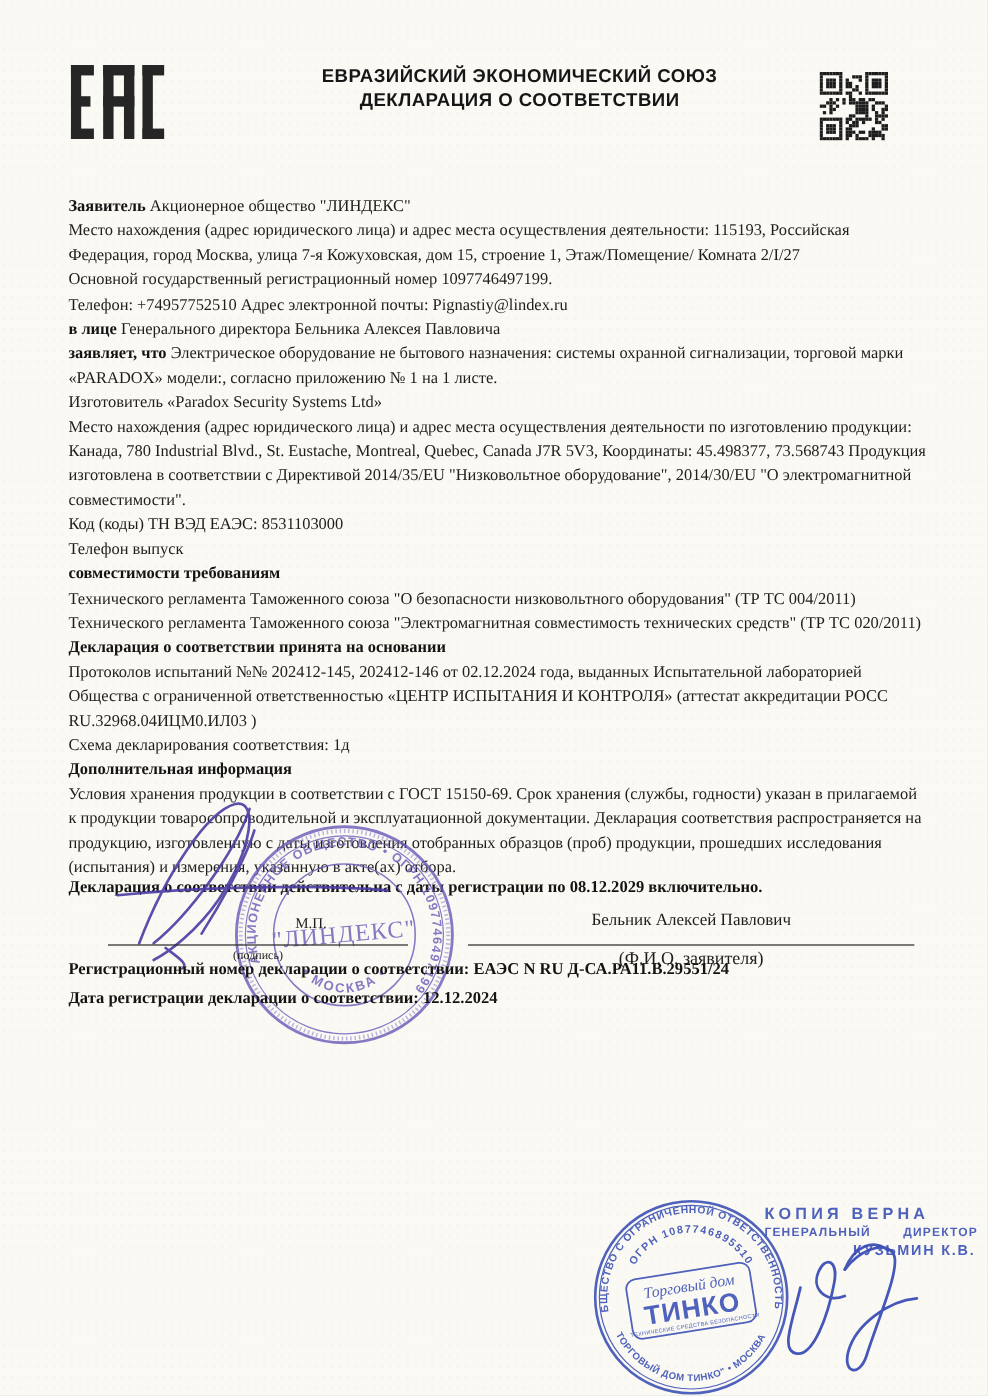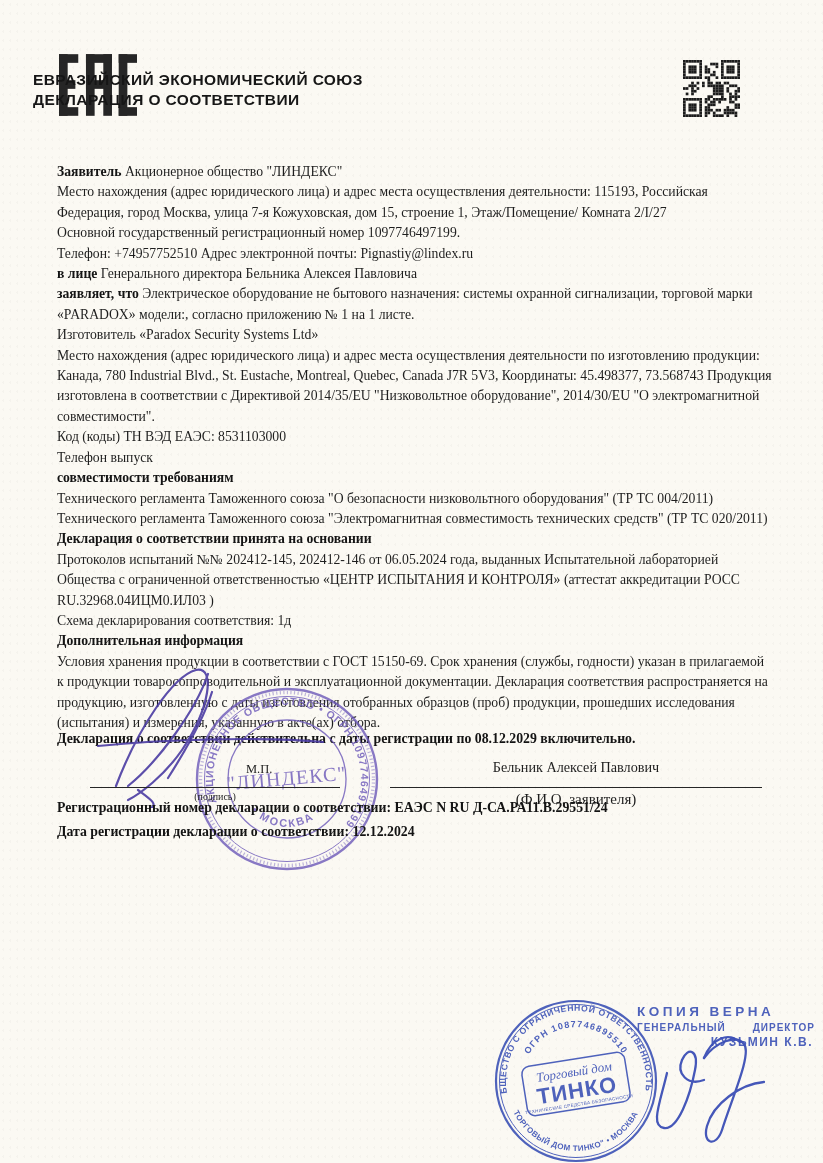--- a/index.html
+++ b/index.html
@@ -2,23 +2,23 @@
 <html><head>
 <meta charset="utf-8">
 <style>
   html,body{margin:0;padding:0;background:#e8e6e0;}
   .page{position:relative;width:823px;height:1163px;overflow:hidden;
         background:radial-gradient(rgba(0,0,0,.022) 1px, transparent 1px) 0 0/7px 9px, var(--paper,#fbf9f3);
         font-family:"Liberation Serif",serif;color:var(--ink,#1e1e1e);}
   .abs{position:absolute;}
 
   
-  #title{left:33px;top:54px;width:780px;text-align:left;
+  #title{left:43px;top:54px;width:780px;text-align:center;
          font-family:"Liberation Sans",sans-serif;font-weight:bold;
-         font-size:15.5px;line-height:19.5px;letter-spacing:.4px;color:#161616;margin-top:16px;}
+         font-size:15.5px;line-height:19.5px;letter-spacing:.4px;color:#161616;}
   #eac-logo{left:59px;top:53px;}
   #qr{left:683px;top:60px;}
 
   
   #body-text{left:57px;top:162px;width:717px;font-size:13.7px;line-height:20.4px;}
   #body-text p{margin:0;}
   #body-text b{font-weight:bold;color:#141414;}
 
   .bold-line{font-size:13.8px;font-weight:bold;color:#141414;}
   #validity{left:57px;top:731px;width:717px;}
@@ -305,21 +305,21 @@
       <p><b>в лице </b>Генерального директора Бельника Алексея Павловича</p>
       <p><b>заявляет, что </b>Электрическое оборудование не бытового назначения: системы охранной сигнализации, торговой марки «PARADOX» модели:, согласно приложению № 1 на 1 листе.</p>
       <p>Изготовитель «Paradox Security Systems Ltd»</p>
       <p>Место нахождения (адрес юридического лица) и адрес места осуществления деятельности по изготовлению продукции: Канада, 780 Industrial Blvd., St. Eustache, Montreal, Quebec, Canada J7R 5V3, Координаты: 45.498377, 73.568743 Продукция изготовлена в соответствии с Директивой 2014/35/EU "Низковольтное оборудование", 2014/30/EU "О электромагнитной совместимости".</p>
       <p>Код (коды) ТН ВЭД ЕАЭС: 8531103000</p>
       <p>Телефон выпуск</p>
       <p><b>совместимости требованиям</b></p>
       <p>Технического регламента Таможенного союза "О безопасности низковольтного оборудования" (ТР ТС 004/2011)</p>
       <p>Технического регламента Таможенного союза "Электромагнитная совместимость технических средств" (ТР ТС 020/2011)</p>
       <p><b>Декларация о соответствии принята на основании</b></p>
-      <p>Протоколов испытаний №№ 202412-145, 202412-146 от 06.05.2024 года, выданных Испытательной лабораторией Общества с ограниченной ответственностью «ЦЕНТР ИСПЫТАНИЯ И КОНТРОЛЯ» (аттестат аккредитации РОСС RU.32968.04ИЦМ0.ИЛ03 )</p>
+      <p>Протоколов испытаний №№ 202412-145, 202412-146 от 02.12.2024 года, выданных Испытательной лабораторией Общества с ограниченной ответственностью «ЦЕНТР ИСПЫТАНИЯ И КОНТРОЛЯ» (аттестат аккредитации РОСС RU.32968.04ИЦМ0.ИЛ03 )</p>
       <p>Схема декларирования соответствия: 1д</p>
       <p><b>Дополнительная информация</b></p>
       <p>Условия хранения продукции в соответствии с ГОСТ 15150-69. Срок хранения (службы, годности) указан в прилагаемой к продукции товаросопроводительной и эксплуатационной документации. Декларация соответствия распространяется на продукцию, изготовленную с даты изготовления отобранных образцов (проб) продукции, прошедших исследования (испытания) и измерения, указанную в акте(ах) отбора.</p>
     </div>
 
   <div id="validity" class="abs bold-line">Декларация о соответствии действительна с даты регистрации по 08.12.2029 включительно.</div>
 
   <svg id="lindeks-stamp" class="abs" width="190" height="190" viewBox="0 0 190 190" fill="none">
     <circle cx="95" cy="95" r="90" stroke="#6f5cba" stroke-width="2.4"></circle>
     <circle cx="95" cy="95" r="86.5" stroke="#6f5cba" stroke-width="3.4" stroke-dasharray="1.2 2.4" opacity=".55"></circle>

